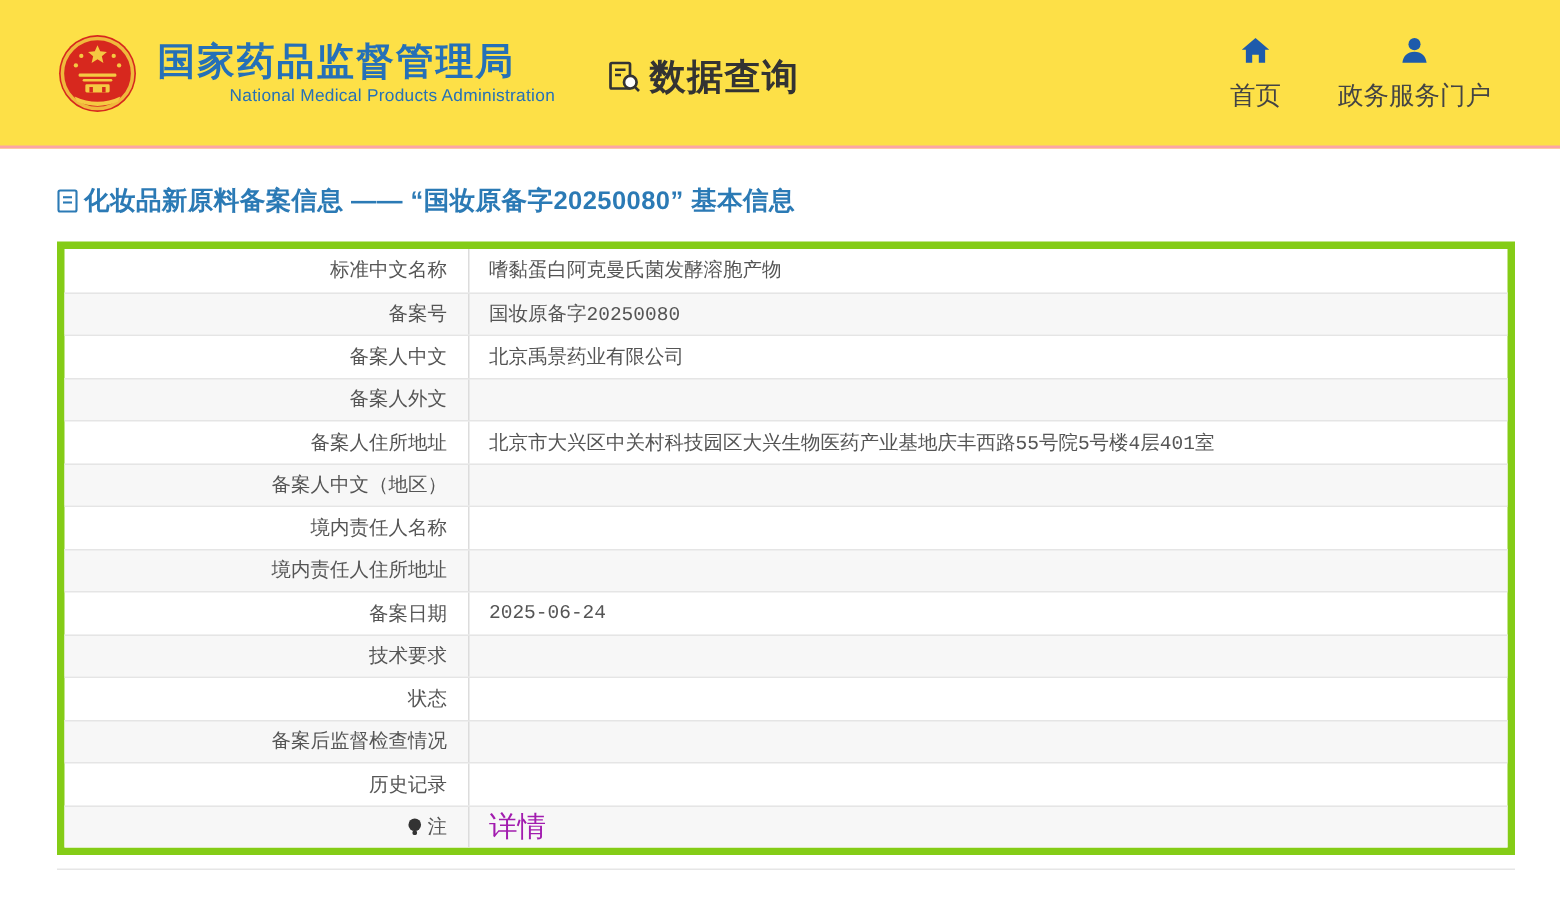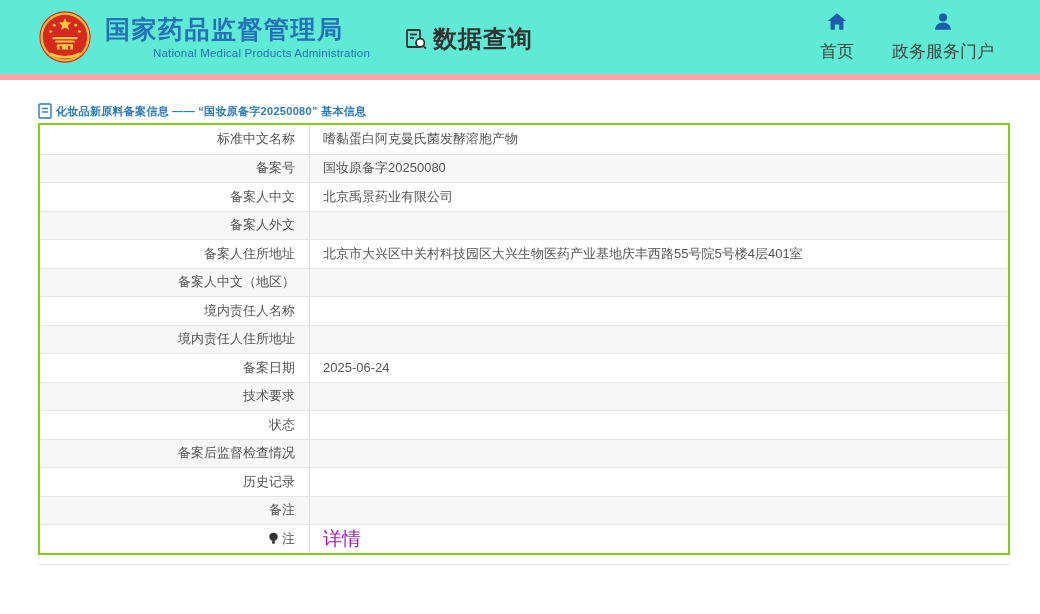--- a/index.html
+++ b/index.html
@@ -1,41 +1,41 @@
 <!DOCTYPE html>
 <html lang="zh"><head>
 <meta charset="utf-8">
 <style>
   * { margin:0; padding:0; box-sizing:border-box; }
   html,body { width:1040px; height:614px; background:#fff; overflow:hidden;
     font-family:"Liberation Sans","DejaVu Sans",sans-serif; }
 
   
-  .header { height:80px; border-bottom:6px solid #fca5a5; display:flex; align-items:center;
-    padding:0 46px 0 38px; background:#5eead4; }
+  .header { height:99px; border-bottom:2px solid #fca5a5; display:flex; align-items:center;
+    padding:0 46px 0 38px; background:#fde047; }
   .brand { display:flex; align-items:center; }
   .emblem { width:54px; height:54px; flex:none; }
   .org { margin-left:13px; }
   .org-cn { font-size:25px; font-weight:bold; color:#2570b7; letter-spacing:1.5px; line-height:1.15; }
   .org-en { font-size:11.5px; color:#2570b7; margin-top:3px; letter-spacing:.2px;margin-left:48px; }
   .section { display:flex; align-items:center; margin-left:34px; margin-top:4px; }
   .section-icon { width:24px; height:24px; margin-right:5px; }
   .section-label { font-size:24px; font-weight:bold; color:#333; letter-spacing:1px; }
   .nav { margin-left:auto; display:flex; gap:38px; }
   .nav-item { display:flex; flex-direction:column; align-items:center; cursor:pointer; }
   .nav-icon { width:22px; height:22px; }
   .nav-label { font-size:17px; color:#444; margin-top:7px; white-space:nowrap; }
 
   
   .content { padding:0 30px 0 38px; }
   .page-title-row { margin-top:23px; display:flex; align-items:center; }
   .title-doc-icon { width:14px; height:16px; margin-right:4px; flex:none; }
-  .page-title { font-size:11px; font-weight:bold; color:#2b7ab5; letter-spacing:.3px; }
-
-  .info-table { margin-top:4px; width:972px; border:2px solid #84cc16; background:#fff; }
+  .page-title { font-size:17px; font-weight:bold; color:#2b7ab5; letter-spacing:.3px; }
+
+  .info-table { margin-top:16px; width:972px; border:5px solid #84cc16; background:#fff;font-family:Liberation Mono, monospace; }
   .t-row { display:flex; min-height:28.5px; border-top:1px solid #e5e5e5; }
   .t-row:first-child { border-top:none; }
   .t-row:nth-child(even) { background:#f7f7f7; }
   .label-cell { width:270px; flex:none; display:flex; align-items:center; justify-content:flex-end;
     padding-right:14px; border-right:1px solid #dcdcdc; color:#555; font-size:13px; }
   .value-cell { flex:1; display:flex; align-items:center; padding-left:13px; color:#555; font-size:13px; }
   .detail-link { color:#a21caf; text-decoration:none; font-size:19px; }
   .note-icon { display:inline-block; margin-right:3px; line-height:0; }
   .bottom-strip { width:972px; border-bottom:1px solid #e6e6e6; margin-top:9px; }
 </style>
@@ -187,26 +187,20 @@
     <div class="value-cell"></div>
   </div>
       <div class="t-row">
     <div class="label-cell">
       <span>历史记录</span>
     </div>
     <div class="value-cell"></div>
   </div>
       <div class="t-row">
     <div class="label-cell">
-      <span>备注</span>
-    </div>
-    <div class="value-cell"></div>
-  </div>
-      <div class="t-row">
-    <div class="label-cell">
           <span class="note-icon"><svg viewBox="0 0 12 14" width="11" height="13">
               <circle cx="6" cy="5.2" r="4.6" fill="#333"></circle>
               <rect x="4.4" y="9.6" width="3.2" height="3" rx="1" fill="#333"></rect>
             </svg></span>
       <span>注</span>
     </div>
     <div class="value-cell">
           <a href="#" class="detail-link">详情</a>
         </div>
   </div>

